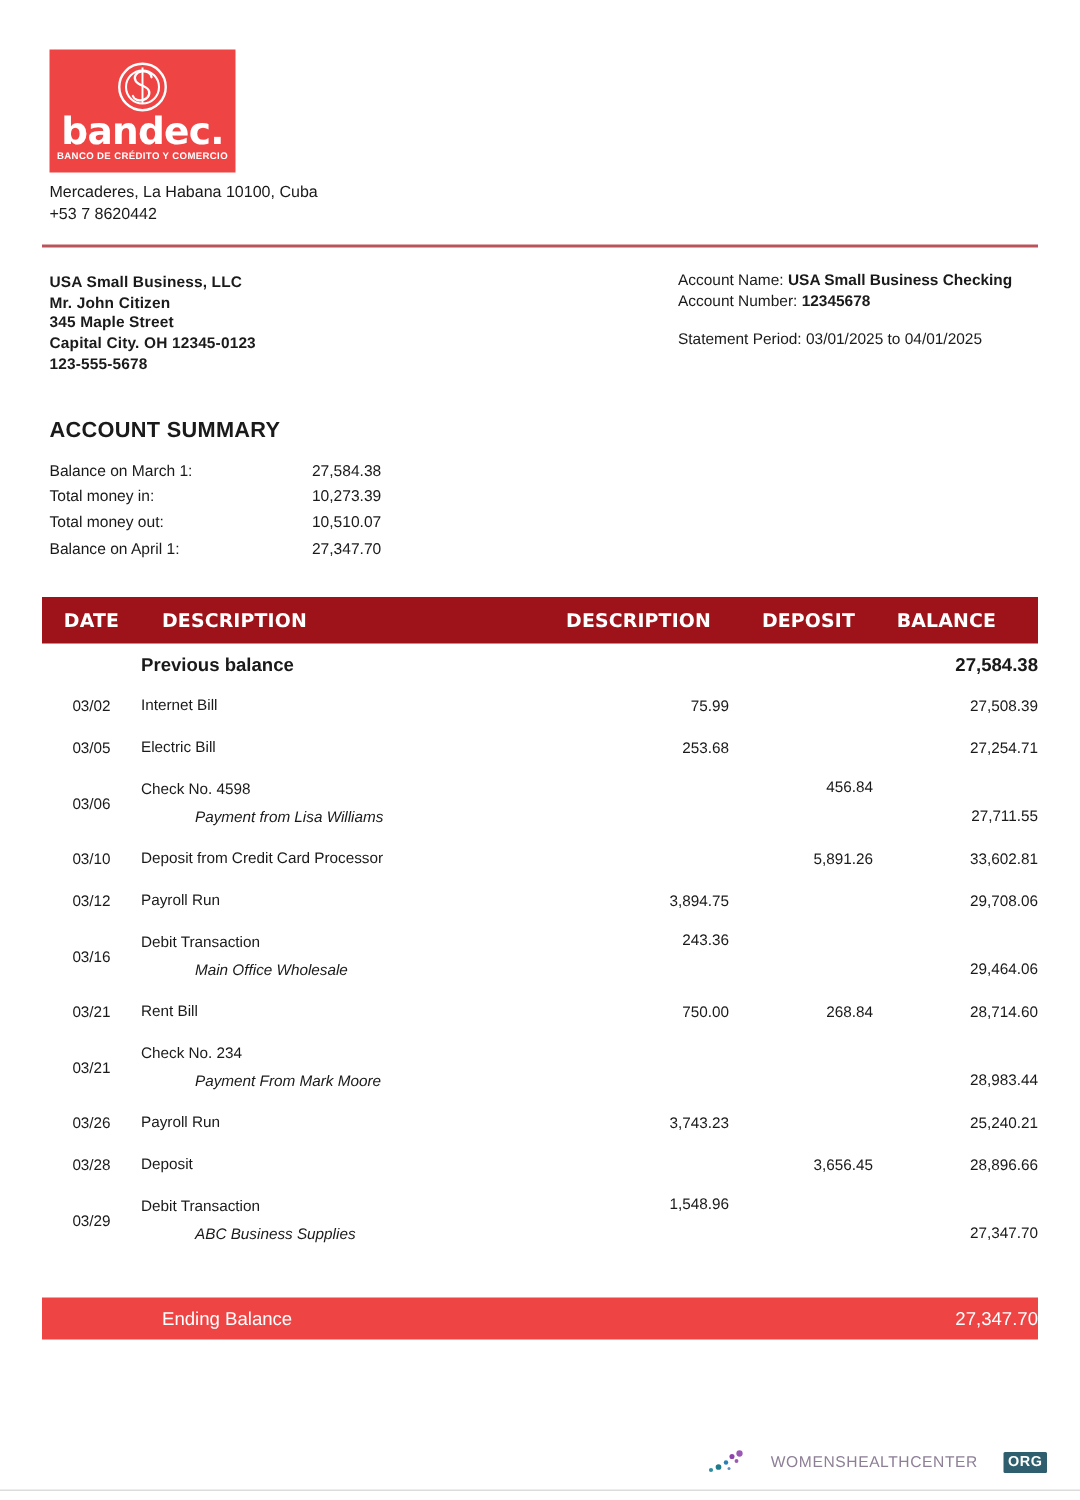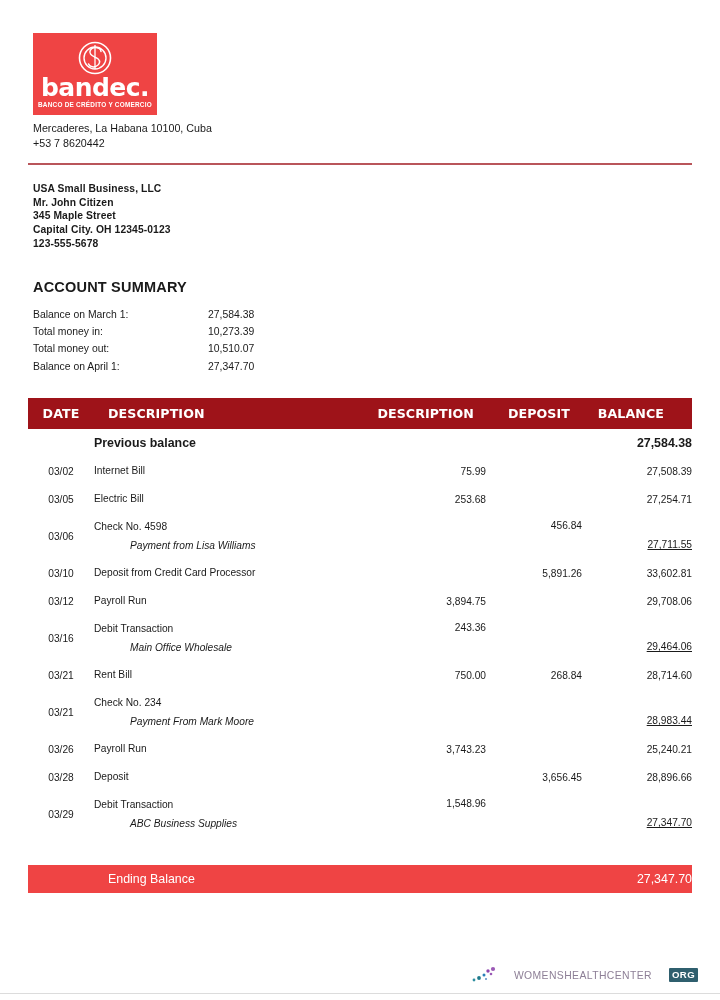--- a/index.html
+++ b/index.html
@@ -194,21 +194,21 @@
     display: block;
     font-style: italic;
     line-height: 14px;
     padding-top: 5px;
     margin-left: 36px;
   }
 
   
   tr.two-line td.d-wd,
   tr.two-line td.d-dep { vertical-align: top; padding-top: 7px; }
-  tr.two-line td.d-bal { vertical-align: bottom; padding-bottom: 9px; text-decoration: underline; }
+  tr.two-line td.d-bal { vertical-align: bottom; padding-bottom: 9px; }
   tr.two-line td.d-date { vertical-align: middle; }
 
   
   tr.prev-bal td {
     font-size: 12.4px;
     font-weight: bold;
   }
   tr.prev-bal { height: 30px; }
 
   
@@ -280,20 +280,34 @@
 +53 7 8620442</div>
 
   <div class="divider"></div>
 
   <div class="customer-block">USA Small Business, LLC
 Mr. John Citizen
 345 Maple Street
 Capital City. OH 12345-0123
 123-555-5678</div>
 
+  <div class="account-block">
+    <div>
+      <span class="lbl">Account Name:</span>
+      <span class="val">USA Small Business Checking</span>
+    </div>
+    <div>
+      <span class="lbl">Account Number:</span>
+      <span class="val">12345678</span>
+    </div>
+    <div class="period">
+      <span class="lbl">Statement Period:</span>
+      <span class="lbl">03/01/2025 to 04/01/2025</span>
+    </div>
+  </div>
 
   <div class="summary-title">ACCOUNT SUMMARY</div>
   <table class="summary-table">
     <tbody>
       <tr>
         <td>Balance on March 1:</td>
         <td class="v">27,584.38</td>
       </tr>
       <tr>
         <td>Total money in:</td>

